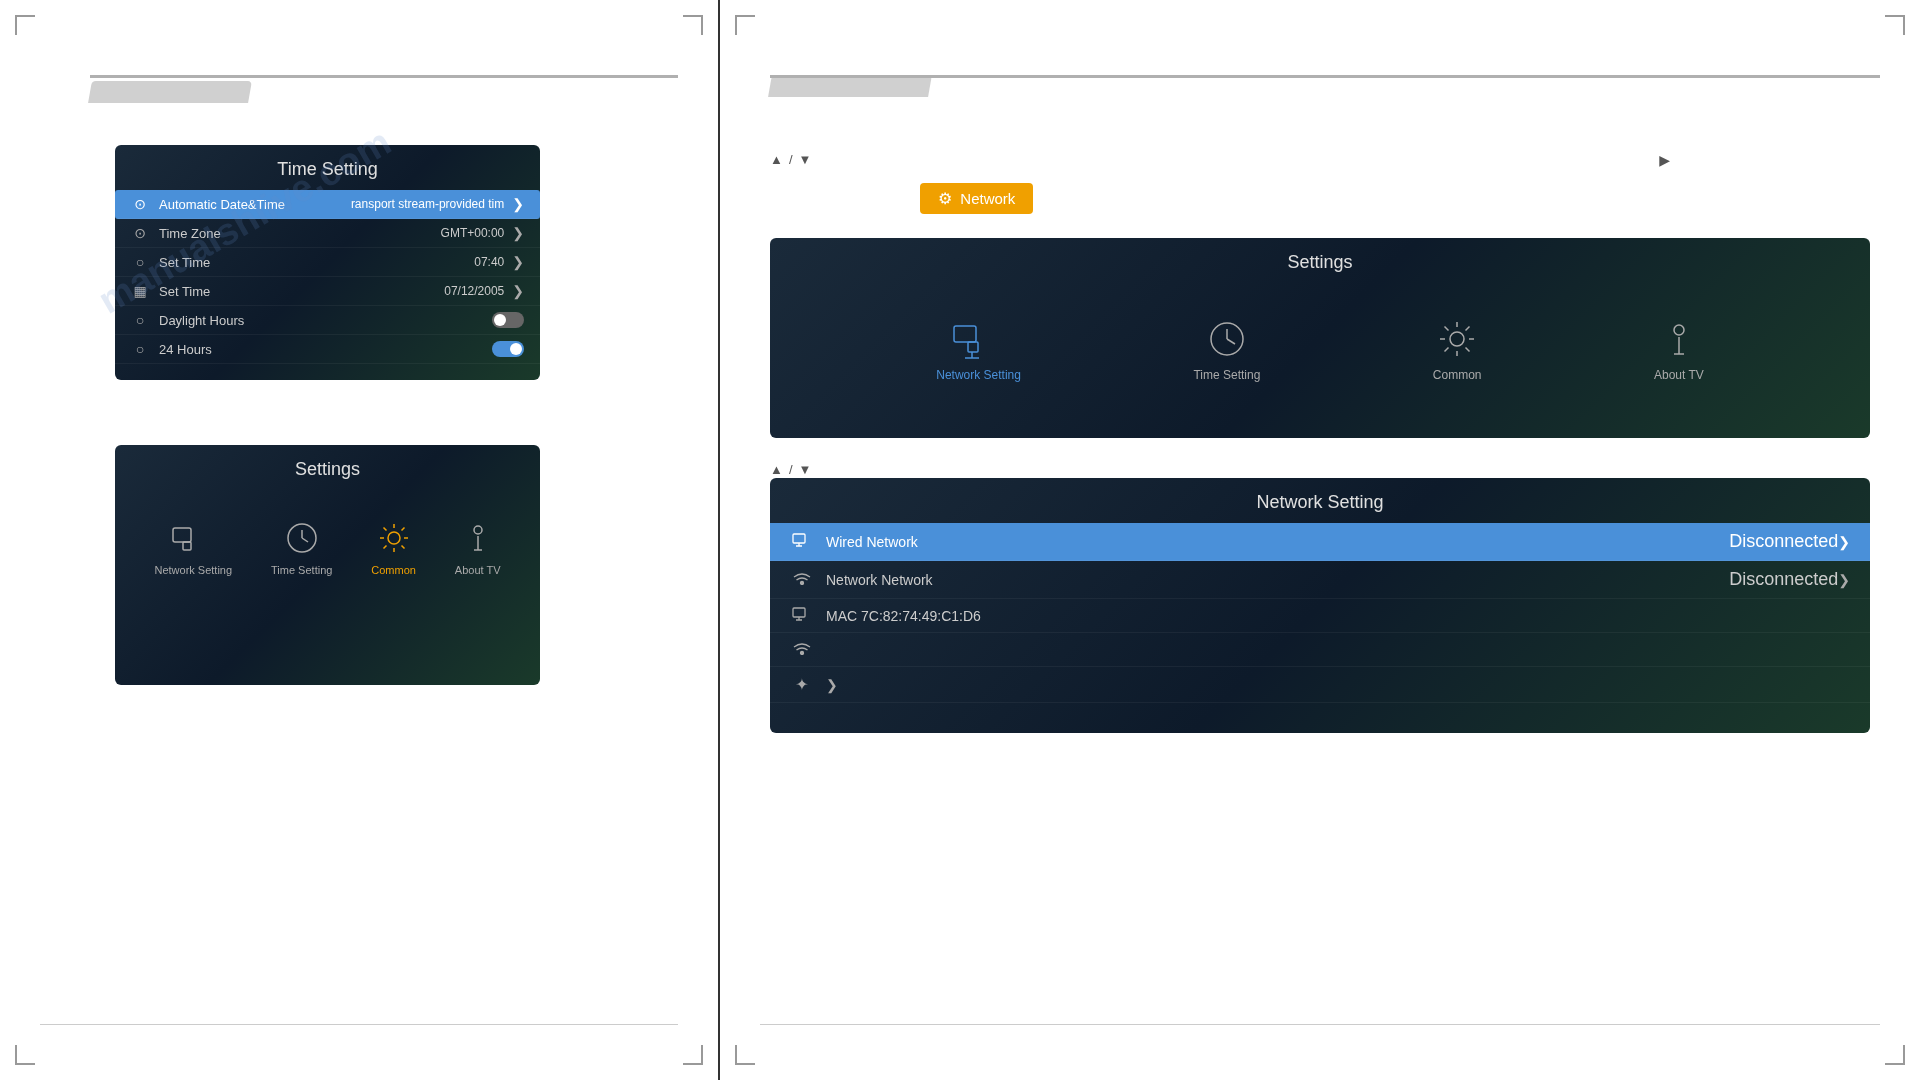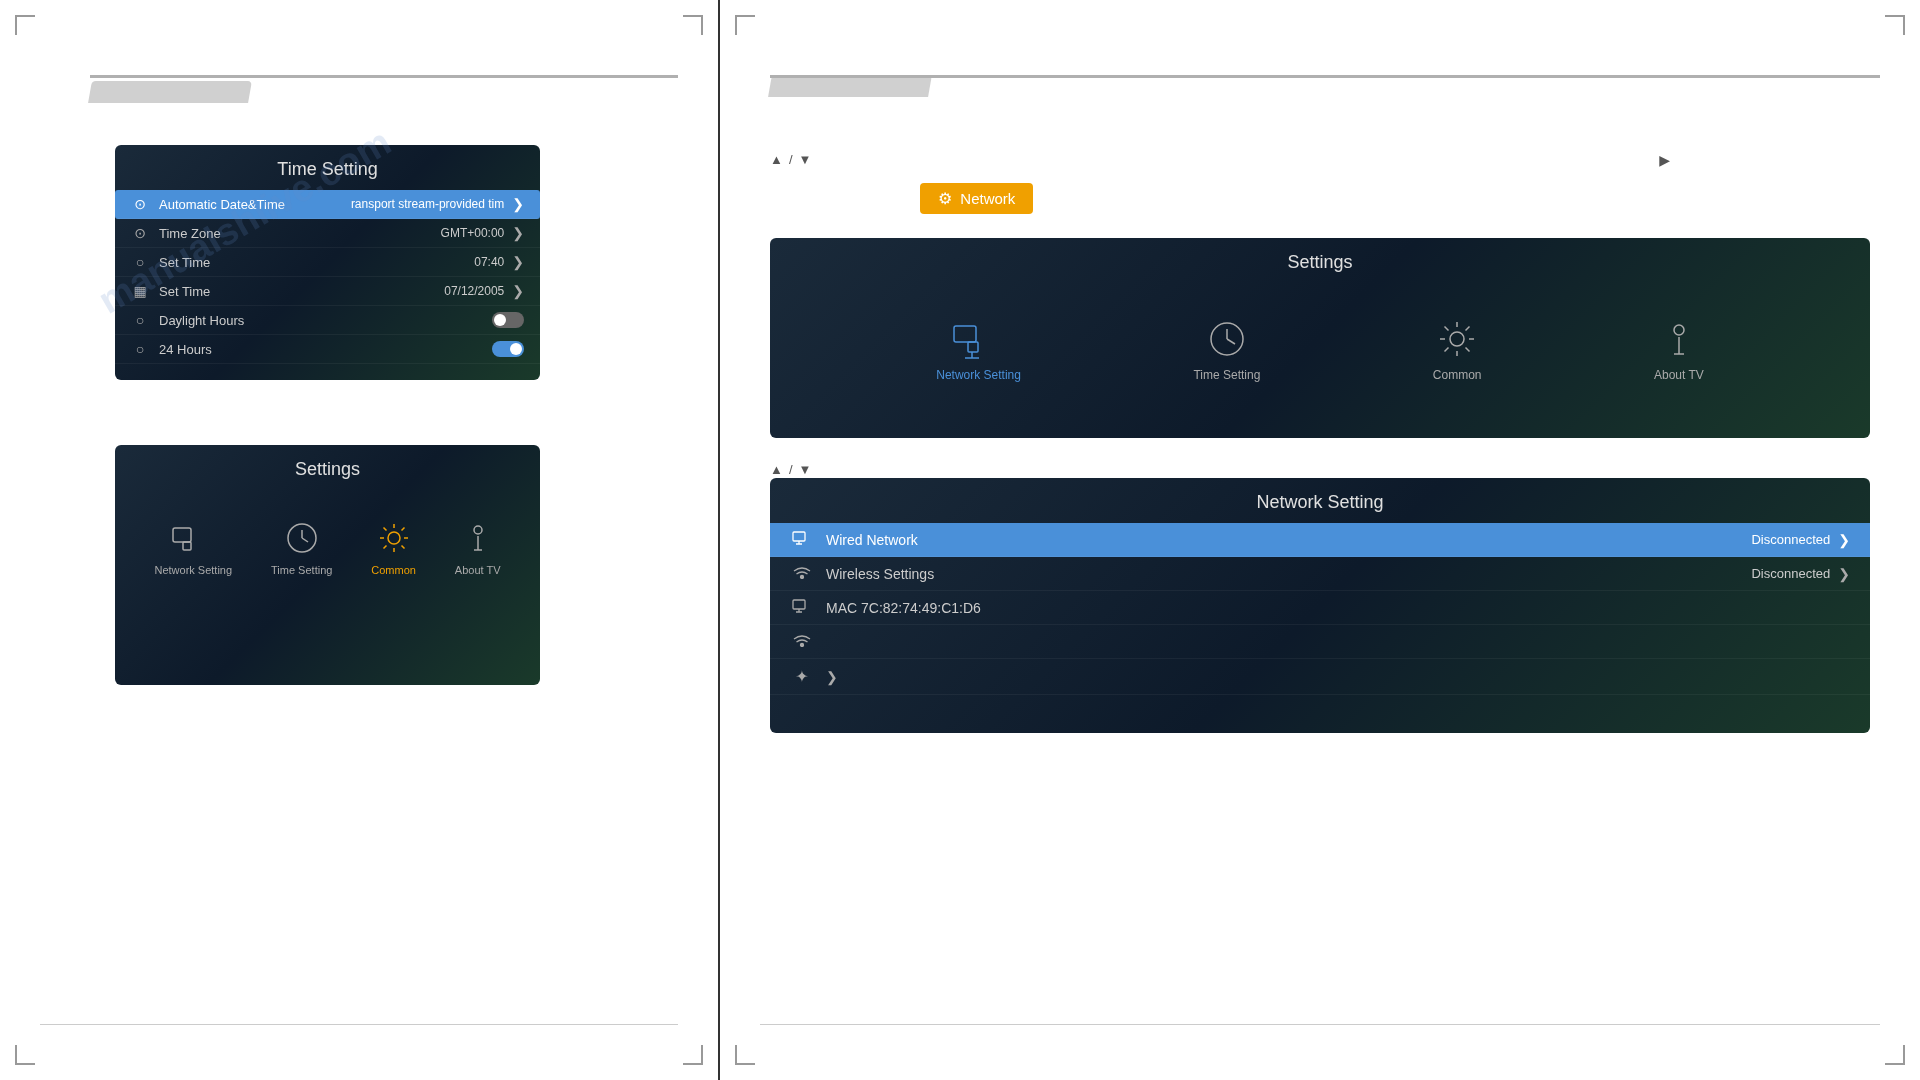--- a/index.html
+++ b/index.html
@@ -302,23 +302,22 @@
     .network-icon {
       width: 24px;
       margin-right: 12px;
       font-size: 15px;
       color: #aaa;
       text-align: center;
     }
     .network-menu-item.active .network-icon { color: #fff; }
     .network-label { flex: 1; }
     .network-value {
-      font-size: 13px;
+      font-size: 18px;
       color: #ccc;
-      margin-right: 8px;
     }
     .network-menu-item.active .network-value { color: #fff; }
     .network-chevron { font-size: 14px; color: #aaa; }
     .network-menu-item.active .network-chevron { color: #fff; }
 
     
     .watermark {
       position: absolute;
       top: 180px;
       left: 150px;
@@ -562,21 +561,21 @@
     </div>
 
     <div class="network-menu-item">
       <span class="network-icon">
         <svg width="20" height="14" viewBox="0 0 20 14" style="stroke:#aaa;fill:none;stroke-width:1.3">
           <path d="M2 6 Q10 0 18 6"></path>
           <path d="M4.5 9 Q10 5 15.5 9"></path>
           <circle cx="10" cy="12" r="1.5" style="fill:#aaa"></circle>
         </svg>
       </span>
-      <span class="network-label">Wireless Settings</span>
+      <span class="network-label">Network Network</span>
       <span class="network-value">Disconnected</span>
       <span class="network-chevron">❯</span>
     </div>
 
     <div class="network-menu-item">
       <span class="network-icon">
         <svg width="20" height="14" viewBox="0 0 20 14" style="stroke:#aaa;fill:none;stroke-width:1.3">
           <rect x="1" y="1" width="12" height="9" rx="1"></rect>
           <line x1="7" y1="10" x2="7" y2="13"></line>
           <line x1="4" y1="13" x2="10" y2="13"></line>

